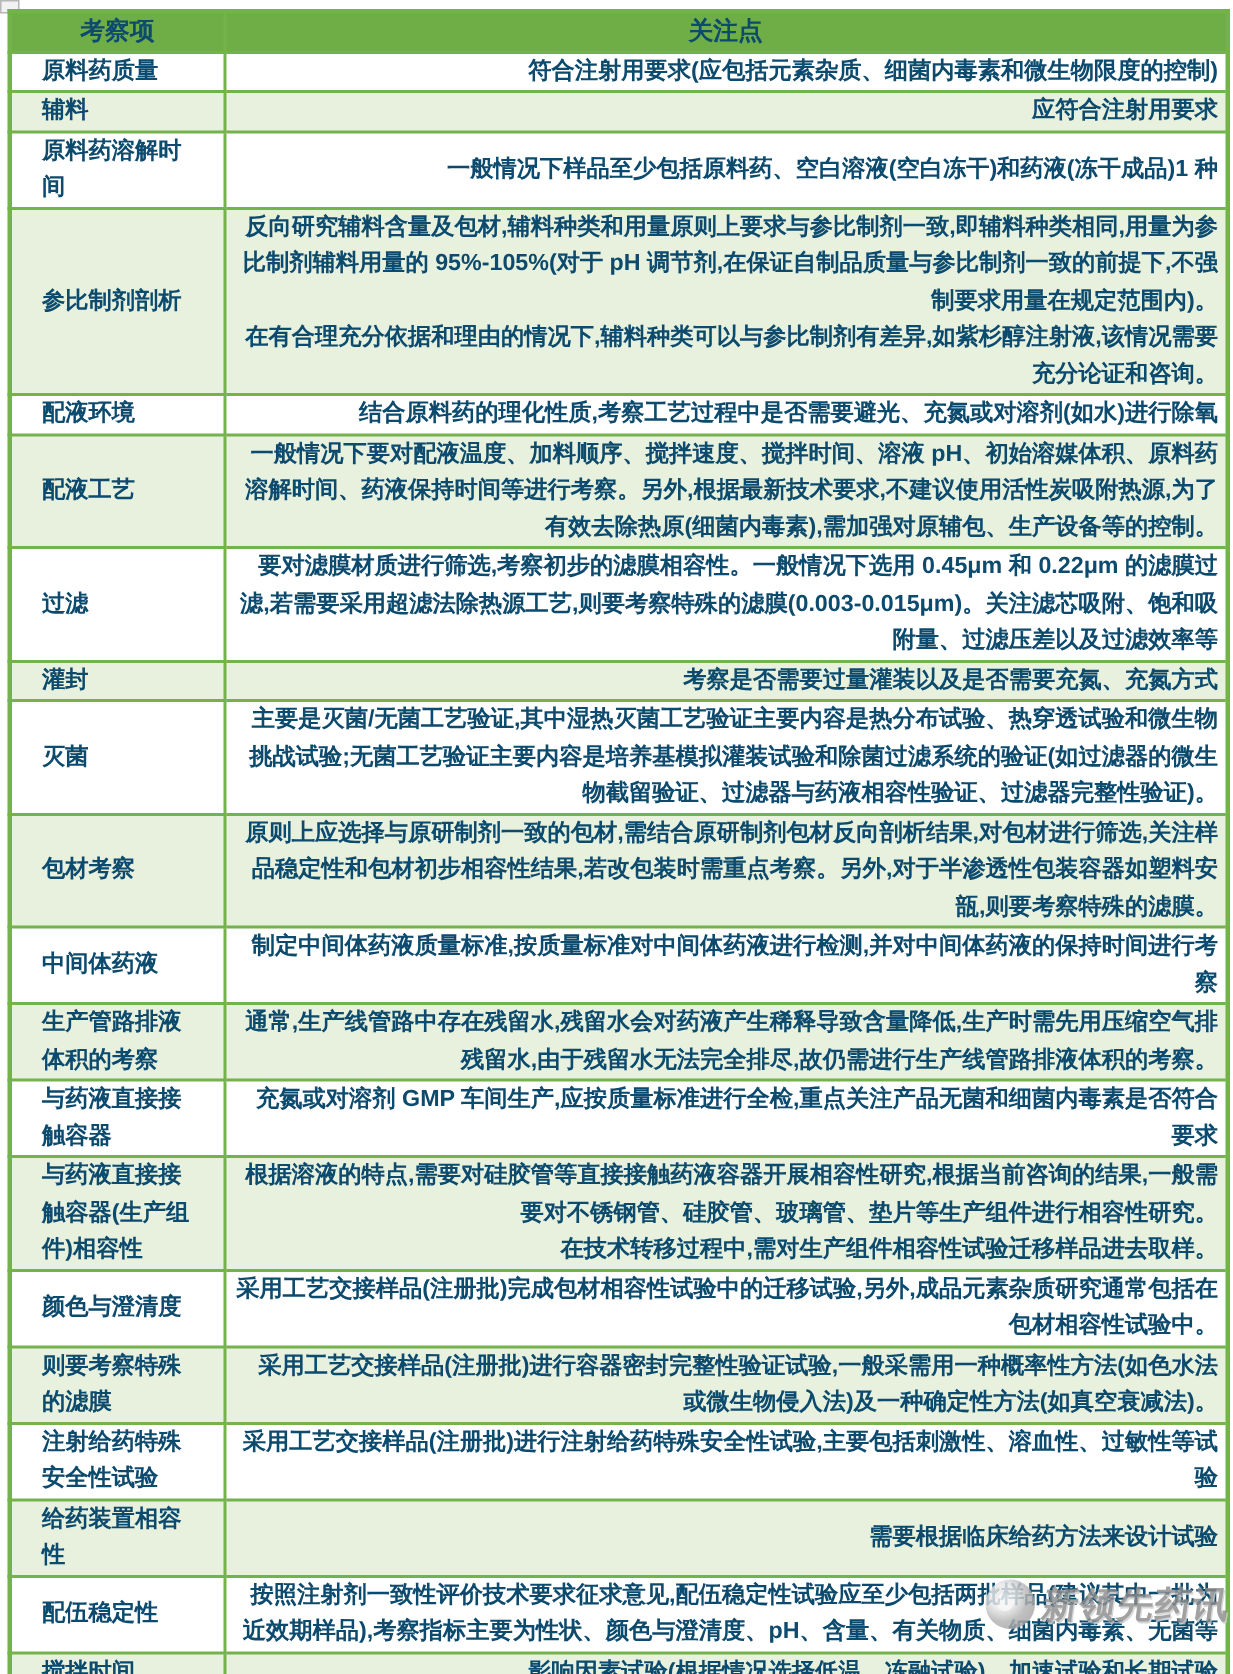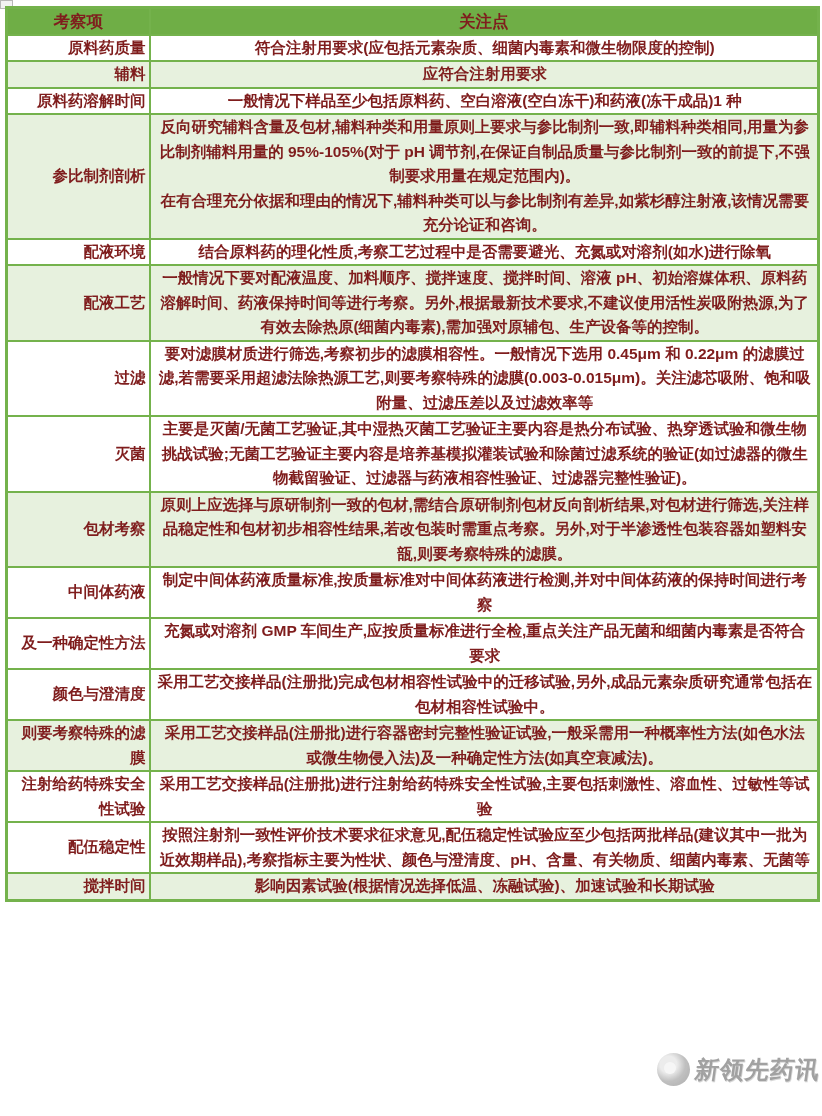--- a/index.html
+++ b/index.html
@@ -21,39 +21,39 @@
     table-layout:fixed;
     border:3px solid #74B24C;
   }
   .tbl col.c-item{width:143px;}
   .tbl col.c-points{width:669px;}
   .tbl th,.tbl td{
     border:2px solid #74B24C;
     font-size:15.5px;
     line-height:24.5px;
     font-weight:700;
-    color:#7f1d1d;
+    color:#0c4a6e;
     vertical-align:middle;
     box-sizing:border-box;
   }
   .tbl thead th{
     background:#6FAE46;
     text-align:center;
     height:27px;
     font-size:16.5px;
     padding:0;
   }
   .tbl tbody th.item{
     background:#ffffff;
-    text-align:right;
-    padding:0 3px;
+    text-align:left;
+    padding:0 20px;
   }
   .tbl tbody td.points{
     background:#ffffff;
-    text-align:center;
+    text-align:right;
     padding:0 5px 0 7px;
   }
   .tbl tbody tr.alt th.item,
   .tbl tbody tr.alt td.points{
     background:#E7F1DE;
   }
   .watermark{
     position:absolute;
     top:1053px;right:2px;
     display:flex;align-items:center;gap:5px;
@@ -132,60 +132,85 @@
         <td class="points">
           <div>一般情况下要对配液温度、加料顺序、搅拌速度、搅拌时间、溶液 pH、初始溶媒体积、原料药溶解时间、药液保持时间等进行考察。另外,根据最新技术要求,不建议使用活性炭吸附热源,为了有效去除热原(细菌内毒素),需加强对原辅包、生产设备等的控制。</div>
         </td>
       </tr>
       <tr>
         <th class="item">过滤</th>
         <td class="points">
           <div>要对滤膜材质进行筛选,考察初步的滤膜相容性。一般情况下选用 0.45μm 和 0.22μm 的滤膜过滤,若需要采用超滤法除热源工艺,则要考察特殊的滤膜(0.003-0.015μm)。关注滤芯吸附、饱和吸附量、过滤压差以及过滤效率等</div>
         </td>
       </tr>
+      <tr class="alt">
+        <th class="item">灌封</th>
+        <td class="points">
+          <div>考察是否需要过量灌装以及是否需要充氮、充氮方式</div>
+        </td>
+      </tr>
       <tr>
         <th class="item">灭菌</th>
         <td class="points">
           <div>主要是灭菌/无菌工艺验证,其中湿热灭菌工艺验证主要内容是热分布试验、热穿透试验和微生物挑战试验;无菌工艺验证主要内容是培养基模拟灌装试验和除菌过滤系统的验证(如过滤器的微生物截留验证、过滤器与药液相容性验证、过滤器完整性验证)。</div>
         </td>
       </tr>
       <tr class="alt">
         <th class="item">包材考察</th>
         <td class="points">
           <div>原则上应选择与原研制剂一致的包材,需结合原研制剂包材反向剖析结果,对包材进行筛选,关注样品稳定性和包材初步相容性结果,若改包装时需重点考察。另外,对于半渗透性包装容器如塑料安瓿,则要考察特殊的滤膜。</div>
         </td>
       </tr>
       <tr>
         <th class="item">中间体药液</th>
         <td class="points">
           <div>制定中间体药液质量标准,按质量标准对中间体药液进行检测,并对中间体药液的保持时间进行考察</div>
         </td>
       </tr>
-      <tr>
-        <th class="item">及一种确定性方法</th>
+      <tr class="alt">
+        <th class="item">生产管路排液体积的考察</th>
+        <td class="points">
+          <div>通常,生产线管路中存在残留水,残留水会对药液产生稀释导致含量降低,生产时需先用压缩空气排残留水,由于残留水无法完全排尽,故仍需进行生产线管路排液体积的考察。</div>
+        </td>
+      </tr>
+      <tr>
+        <th class="item">与药液直接接触容器</th>
         <td class="points">
           <div>充氮或对溶剂 GMP 车间生产,应按质量标准进行全检,重点关注产品无菌和细菌内毒素是否符合要求</div>
         </td>
       </tr>
+      <tr class="alt">
+        <th class="item">与药液直接接触容器(生产组件)相容性</th>
+        <td class="points">
+          <div>根据溶液的特点,需要对硅胶管等直接接触药液容器开展相容性研究,根据当前咨询的结果,一般需要对不锈钢管、硅胶管、玻璃管、垫片等生产组件进行相容性研究。</div>
+          <div>在技术转移过程中,需对生产组件相容性试验迁移样品进去取样。</div>
+        </td>
+      </tr>
       <tr>
         <th class="item">颜色与澄清度</th>
         <td class="points">
           <div>采用工艺交接样品(注册批)完成包材相容性试验中的迁移试验,另外,成品元素杂质研究通常包括在包材相容性试验中。</div>
         </td>
       </tr>
       <tr class="alt">
         <th class="item">则要考察特殊的滤膜</th>
         <td class="points">
           <div>采用工艺交接样品(注册批)进行容器密封完整性验证试验,一般采需用一种概率性方法(如色水法或微生物侵入法)及一种确定性方法(如真空衰减法)。</div>
         </td>
       </tr>
       <tr>
         <th class="item">注射给药特殊安全性试验</th>
         <td class="points">
           <div>采用工艺交接样品(注册批)进行注射给药特殊安全性试验,主要包括刺激性、溶血性、过敏性等试验</div>
+        </td>
+      </tr>
+      <tr class="alt">
+        <th class="item">给药装置相容性</th>
+        <td class="points">
+          <div>需要根据临床给药方法来设计试验</div>
         </td>
       </tr>
       <tr>
         <th class="item">配伍稳定性</th>
         <td class="points">
           <div>按照注射剂一致性评价技术要求征求意见,配伍稳定性试验应至少包括两批样品(建议其中一批为近效期样品),考察指标主要为性状、颜色与澄清度、pH、含量、有关物质、细菌内毒素、无菌等</div>
         </td>
       </tr>
       <tr class="alt">
         <th class="item">搅拌时间</th>

